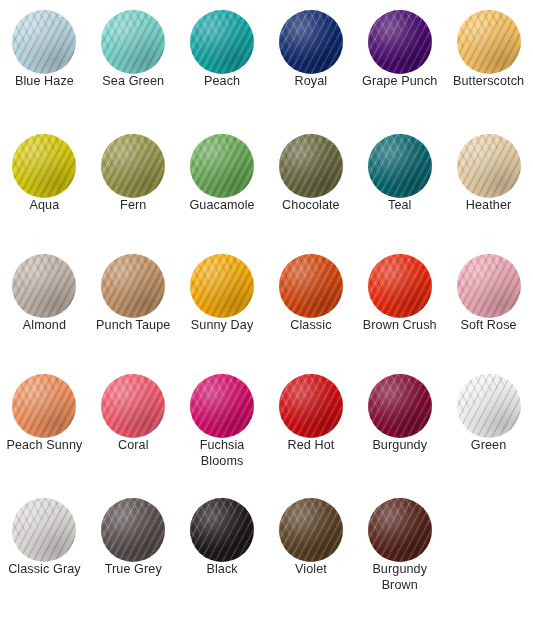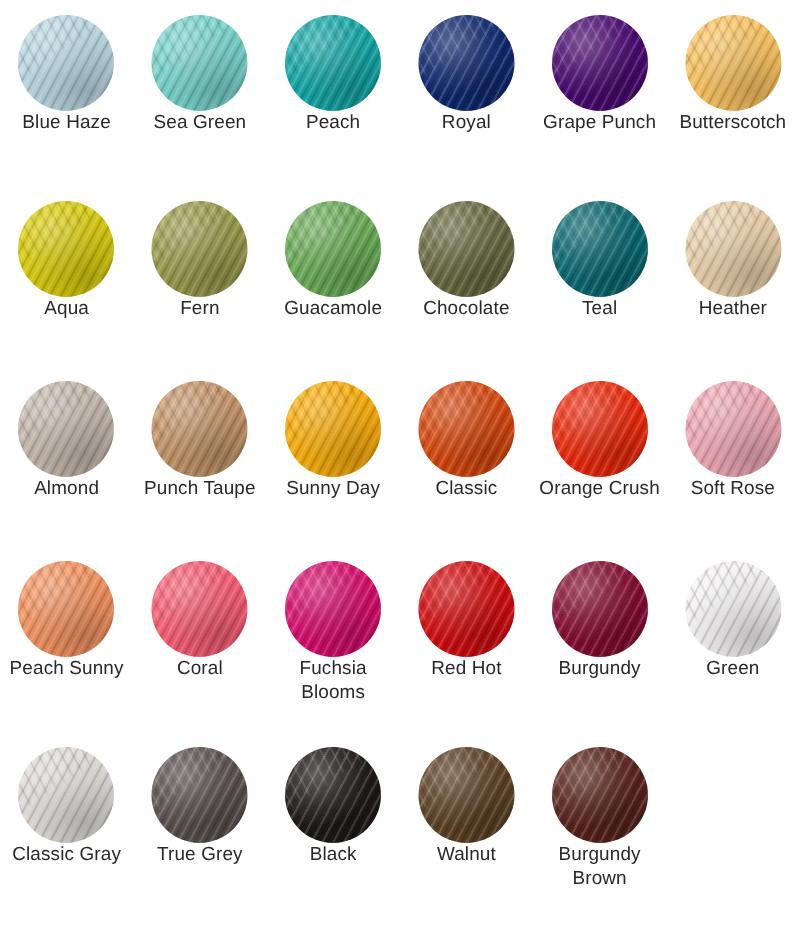--- a/index.html
+++ b/index.html
@@ -232,21 +232,21 @@
         </div>
       </div>
       <div class="swatch-label">Classic</div>
     </div>
     <div class="swatch-cell">
       <div class="ball-wrap">
         <div class="ball" style="background: rgb(240, 42, 12);">
           <div class="shade"></div>
         </div>
       </div>
-      <div class="swatch-label">Orange Crush</div>
+      <div class="swatch-label">Brown Crush</div>
     </div>
     <div class="swatch-cell">
       <div class="ball-wrap">
         <div class="ball" style="background: rgb(240, 168, 180);">
           <div class="shade"></div>
         </div>
       </div>
       <div class="swatch-label">Soft Rose</div>
     </div>
     <div class="swatch-cell">
@@ -320,21 +320,21 @@
         </div>
       </div>
       <div class="swatch-label">Black</div>
     </div>
     <div class="swatch-cell">
       <div class="ball-wrap">
         <div class="ball" style="background: rgb(94, 67, 38);">
           <div class="shade"></div>
         </div>
       </div>
-      <div class="swatch-label">Walnut</div>
+      <div class="swatch-label">Violet</div>
     </div>
     <div class="swatch-cell">
       <div class="ball-wrap">
         <div class="ball" style="background: rgb(90, 36, 28);">
           <div class="shade"></div>
         </div>
       </div>
       <div class="swatch-label">Burgundy Brown</div>
     </div>
   </div>

